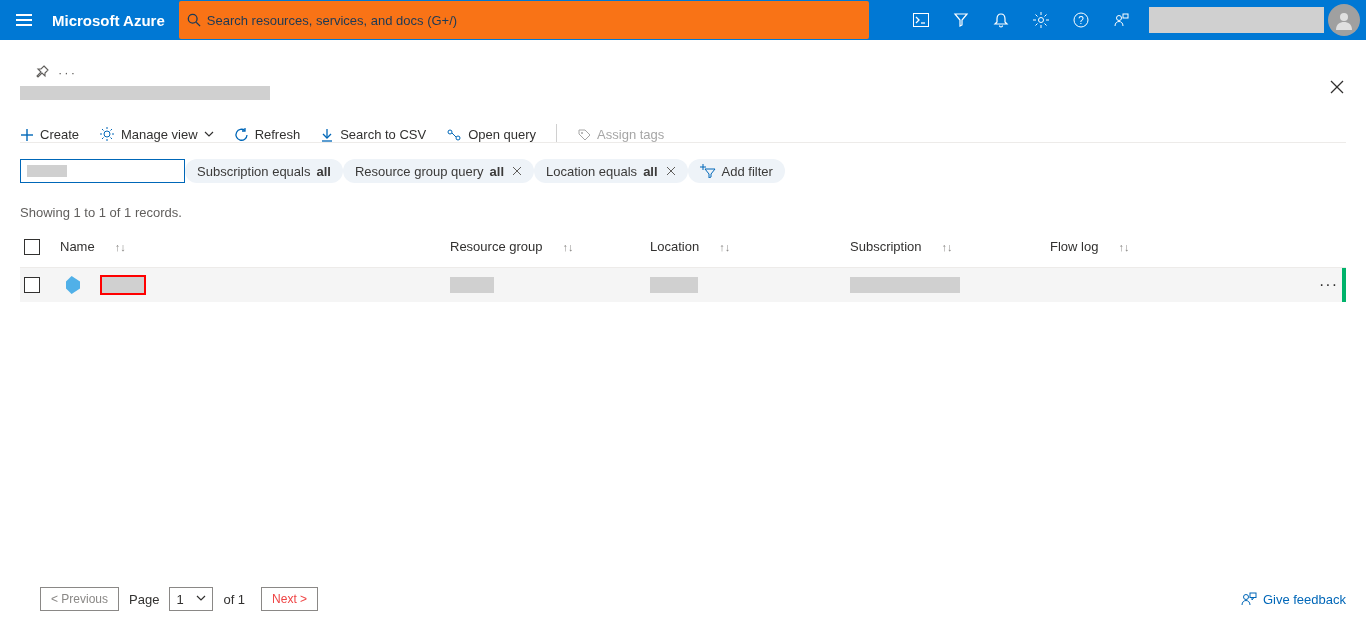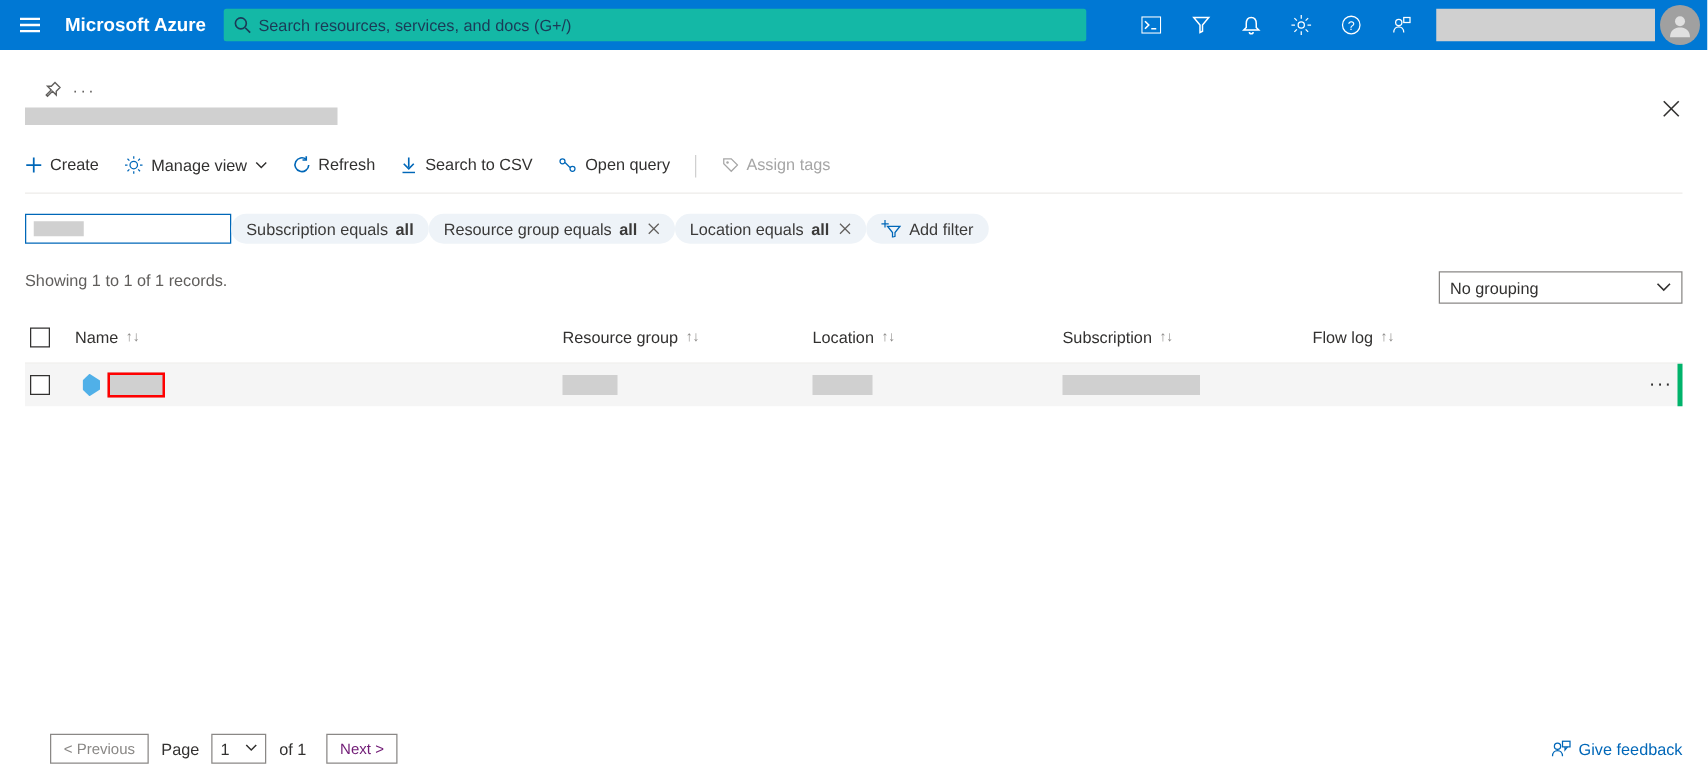--- a/index.html
+++ b/index.html
@@ -2,42 +2,42 @@
 <html><head>
   <meta charset="utf-8">
   <style>
     * { box-sizing: border-box; margin: 0; padding: 0; font-family: "Segoe UI", Arial, sans-serif; }
     body { width: 1366px; height: 625px; overflow: hidden; background: #ffffff; font-size: 13px; color: #323130; }
 
     
     .topbar { height: 40px; background: #0078d4; display: flex; align-items: center; color: #fff; }
     .topbar .ham { width: 48px; display:flex; align-items:center; justify-content:center; }
     .brand { font-size: 15px; font-weight:600; padding: 0 14px 0 4px; white-space:nowrap; }
-    .search { flex: 0 0 690px; height: 26px; background:#14b8a6; border-radius:2px; display:flex; align-items:center; padding:0 8px; color:#1b3a57; }
+    .search { flex: 0 0 690px; height: 38px; background:#f97316; border-radius:2px; display:flex; align-items:center; padding:0 8px; color:#1b3a57; }
     .search svg { margin-right:6px; }
     .search input { background:transparent; border:none; outline:none; flex:1; font-size:13px; color:#1b3a57; }
     .search input::placeholder { color:#1b3a57; }
     .topicons { margin-left:auto; display:flex; align-items:center; height:100%; }
     .tbicon { width:40px; height:40px; display:flex; align-items:center; justify-content:center; }
     .acct-box { width:175px; height:26px; background:#d0d0d0; margin:0 4px 0 8px; }
     .avatar { width:32px; height:32px; border-radius:50%; background:#a0a0a0; display:flex; align-items:center; justify-content:center; margin-right:6px; }
 
     
     .content { padding: 14px 20px 0 20px; position:relative; height: calc(100% - 40px); }
     .bc { color:#0067b8; }
     .bc a { color:#0067b8; text-decoration:none; }
     .bc svg { vertical-align:middle; }
     .pgtitle-row { display:flex; align-items:center; margin-top:10px; }
     .pgtitle { font-size:26px; font-weight:600; }
     .pgtitle-row .icon-btn { margin-left:14px; color:#605e5c; }
     .close-x { position:absolute; right:22px; top:40px; font-size:18px; color:#323130; }
     .subtext-red { width:250px; height:14px; background:#d0d0d0; margin-top:6px; }
 
     
-    .toolbar { display:flex; align-items:flex-start; gap:20px; margin-top:24px; padding-bottom:12px; border-bottom:1px solid #edebe9; }
+    .toolbar { display:flex; align-items:flex-end; gap:20px; margin-top:24px; padding-bottom:0; border-bottom:1px solid #edebe9; }
     .tbtn { display:flex; align-items:center; gap:6px; color:#323130; font-size:13px; }
     .tbtn.disabled { color:#a6a6a6; }
     .tbtn svg { color:#0067b8; }
     .tbtn.disabled svg { color:#a6a6a6; }
     .divider { width:1px; height:18px; background:#d0d0d0; }
 
     
     .filter-row { display:flex; align-items:center; gap:0; margin-top:16px; }
     .filter-input { width:165px; height:24px; border:1px solid #0067b8; background:#fff; display:flex; align-items:center; padding:0 6px; }
     .filter-input .ph { width:40px; height:12px; background:#d0d0d0; }
@@ -51,40 +51,40 @@
     .view-ctrls { margin-left:auto; display:flex; gap:14px; }
     .select { height:26px; border:1px solid #8a8886; display:flex; align-items:center; padding:0 8px; font-size:13px; gap:8px; background:#fff; }
     .select.sel1 { width:195px; }
     .select.sel2 { width:160px; }
     .select svg.icon-left { color:#3b3a39; }
     .select .spacer { flex:1; }
     .chev { color:#3b3a39; }
 
     
     .thead { display:flex; align-items:center; height:42px; border-bottom:1px solid #edebe9; margin-top:6px; }
-    .col { display:flex; align-items:center; gap:6px; font-size:13px; color:#323130; }
+    .col { display:flex; align-items:center; gap:20px; font-size:13px; color:#323130; }
     .col .sort { color:#8a8886; font-size:11px; }
     .col.chk { width:40px; padding-left:4px; justify-content:flex-start; }
     .col.name { width:390px; }
     .col.rg { width:200px; }
     .col.loc { width:200px; }
     .col.sub { width:200px; }
     .col.flow { flex:1; }
     .checkbox { width:16px; height:16px; border:1px solid #323130; background:#fff; }
     .trow { display:flex; align-items:center; height:34px; background:#f5f5f5; position:relative; }
     .trow .res-icon { width:14px; height:18px; background:#50b0e8; margin-left:6px; clip-path: polygon(40% 0, 100% 30%, 100% 70%, 40% 100%, 0 70%, 0 30%); }
     .maskbox { background:#d0d0d0; height:16px; }
     .redbox { border:2px solid #ff0000; background:#d0d0d0; width:46px; height:20px; }
     .trow .more { position:absolute; right:8px; color:#323130; font-size:16px; letter-spacing:1px; }
     .trow .greenbar { position:absolute; right:0; width:4px; height:100%; background:#00b36b; }
 
     
     .footer { position:absolute; bottom:14px; left:20px; right:20px; display:flex; align-items:center; }
     .pgbtn { height:24px; border:1px solid #8a8886; background:#fff; padding:0 10px; font-size:12px; color:#8a8886; display:flex; align-items:center;margin-left:20px; }
-    .pgbtn.active { color:#701a75; }
+    .pgbtn.active { color:#ef4444; }
     .page-lbl { margin:0 10px; font-size:13px; }
     .pg-select { height:24px; width:44px; border:1px solid #8a8886; display:flex; align-items:center; padding:0 6px; justify-content:space-between; }
     .feedback { margin-left:auto; display:flex; align-items:center; gap:6px; color:#0067b8; font-size:13px; }
 
     svg { display:block; }
   </style>
 </head>
 <body>
 
 <div class="topbar">
@@ -240,21 +240,21 @@
 
   <div class="filter-row">
     <div class="filter-input">
       <div class="ph"></div>
     </div>
     <div class="pill">
       <span>Subscription equals </span>
         <span class="b">all</span>
     </div>
     <div class="pill">
-      <span>Resource group equals </span>
+      <span>Resource group query </span>
         <span class="b">all</span>
       <span class="x">
           <svg width="10" height="10">
             <line x1="1" y1="1" x2="9" y2="9" stroke="#605e5c"></line>
             <line x1="9" y1="1" x2="1" y2="9" stroke="#605e5c"></line>
           </svg>
         </span>
     </div>
     <div class="pill">
       <span>Location equals </span>
@@ -272,27 +272,20 @@
           <line x1="0" y1="3" x2="6" y2="3" stroke="#0067b8"></line>
           <polygon points="5,5 15,5 11,10 11,13 9,14 9,10" stroke="#0067b8" fill="none"></polygon>
         </svg>
       <span>Add filter</span>
     </div>
   </div>
 
   <div class="records-row">
     <div class="records-text">Showing 1 to 1 of 1 records.</div>
     <div class="view-ctrls">
-      <div class="select sel1">
-        <span>No grouping</span>
-        <span class="spacer"></span>
-        <svg class="chev" width="12" height="8">
-            <polyline points="1,1 6,6 11,1" stroke="#323130" fill="none" stroke-width="1.3"></polyline>
-          </svg>
-      </div>
     </div>
   </div>
 
   <div class="thead">
     <div class="col chk">
       <div class="checkbox"></div>
     </div>
     <div class="col name">
       <span>Name</span>
         <span class="sort">↑↓</span>

